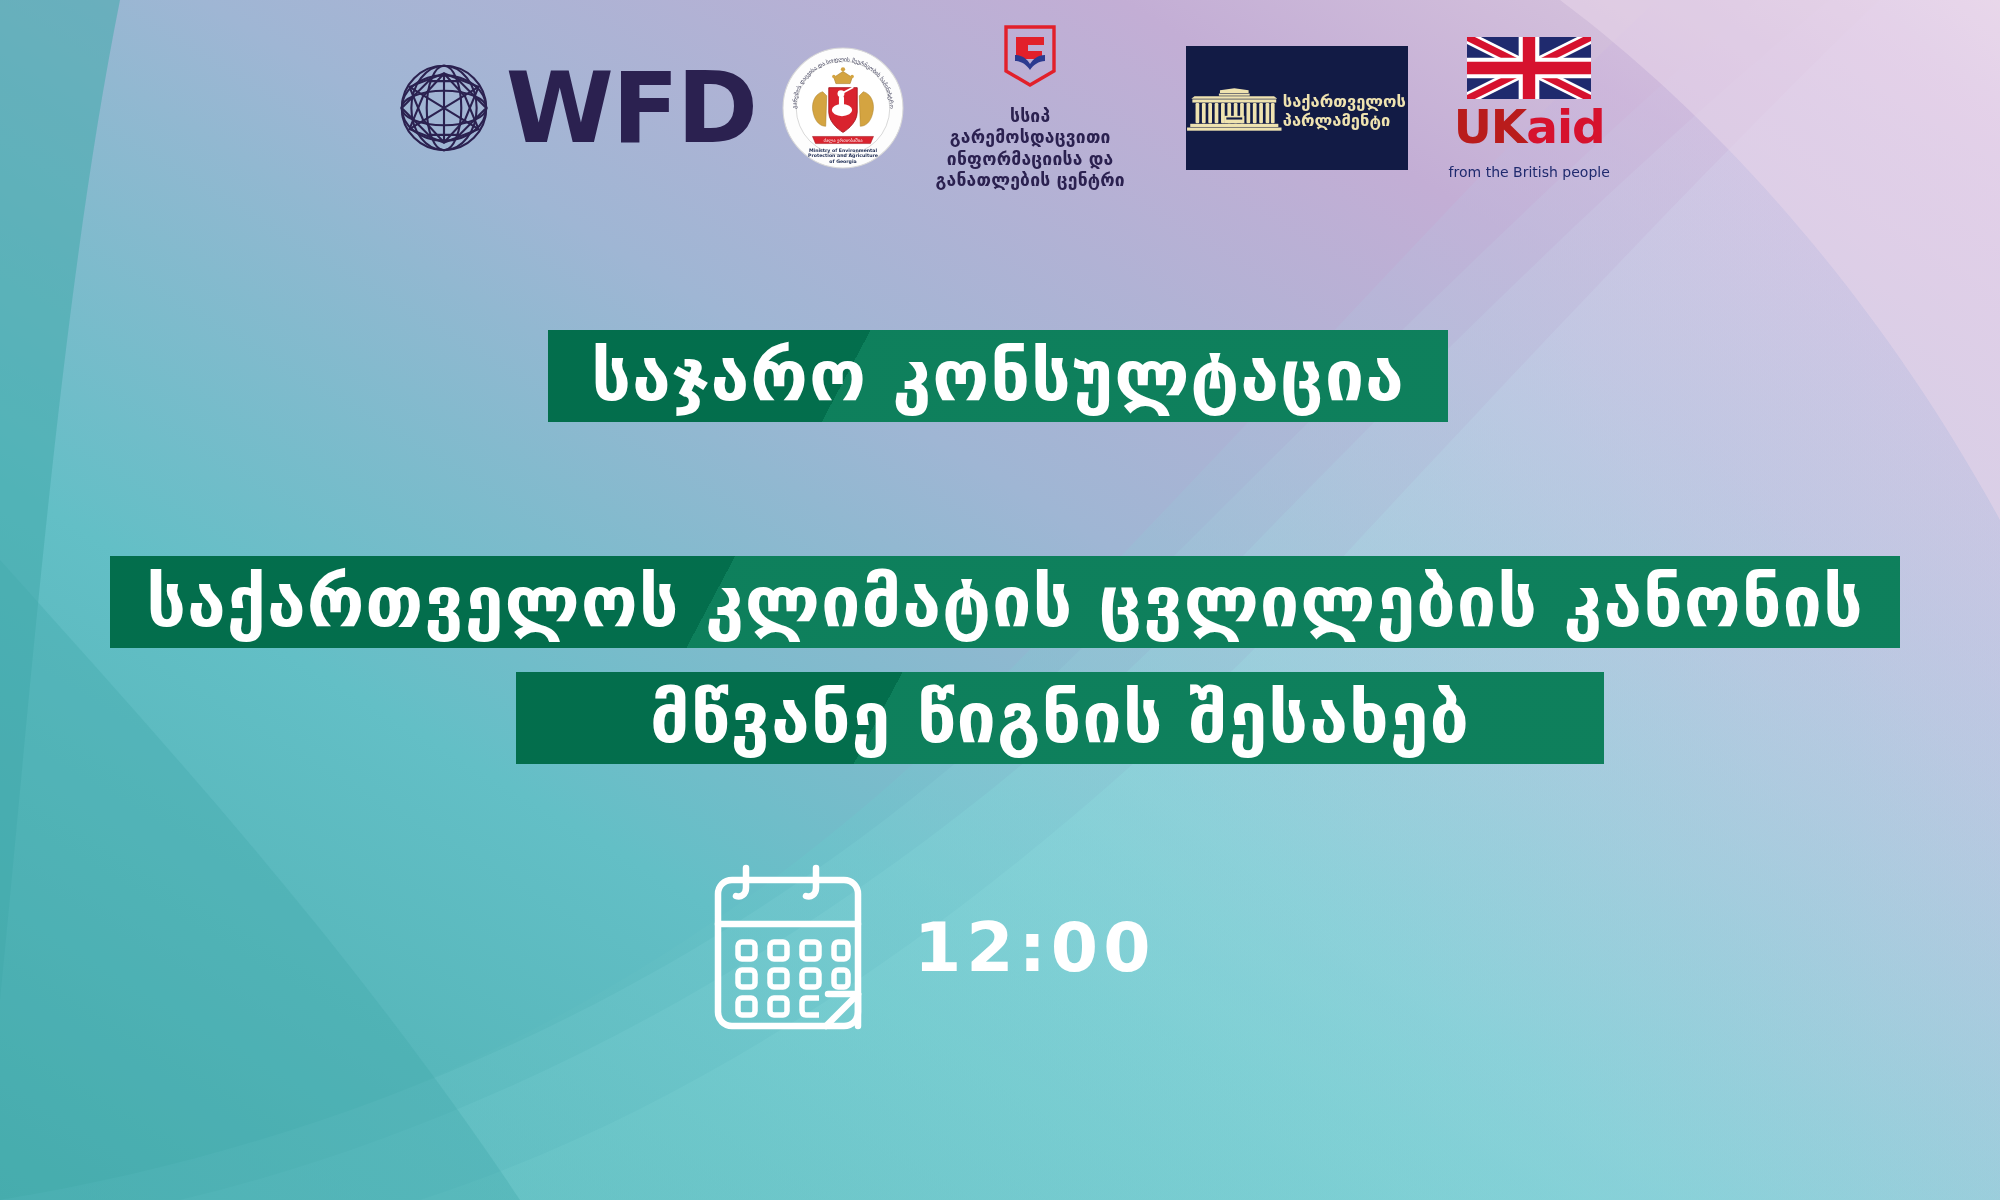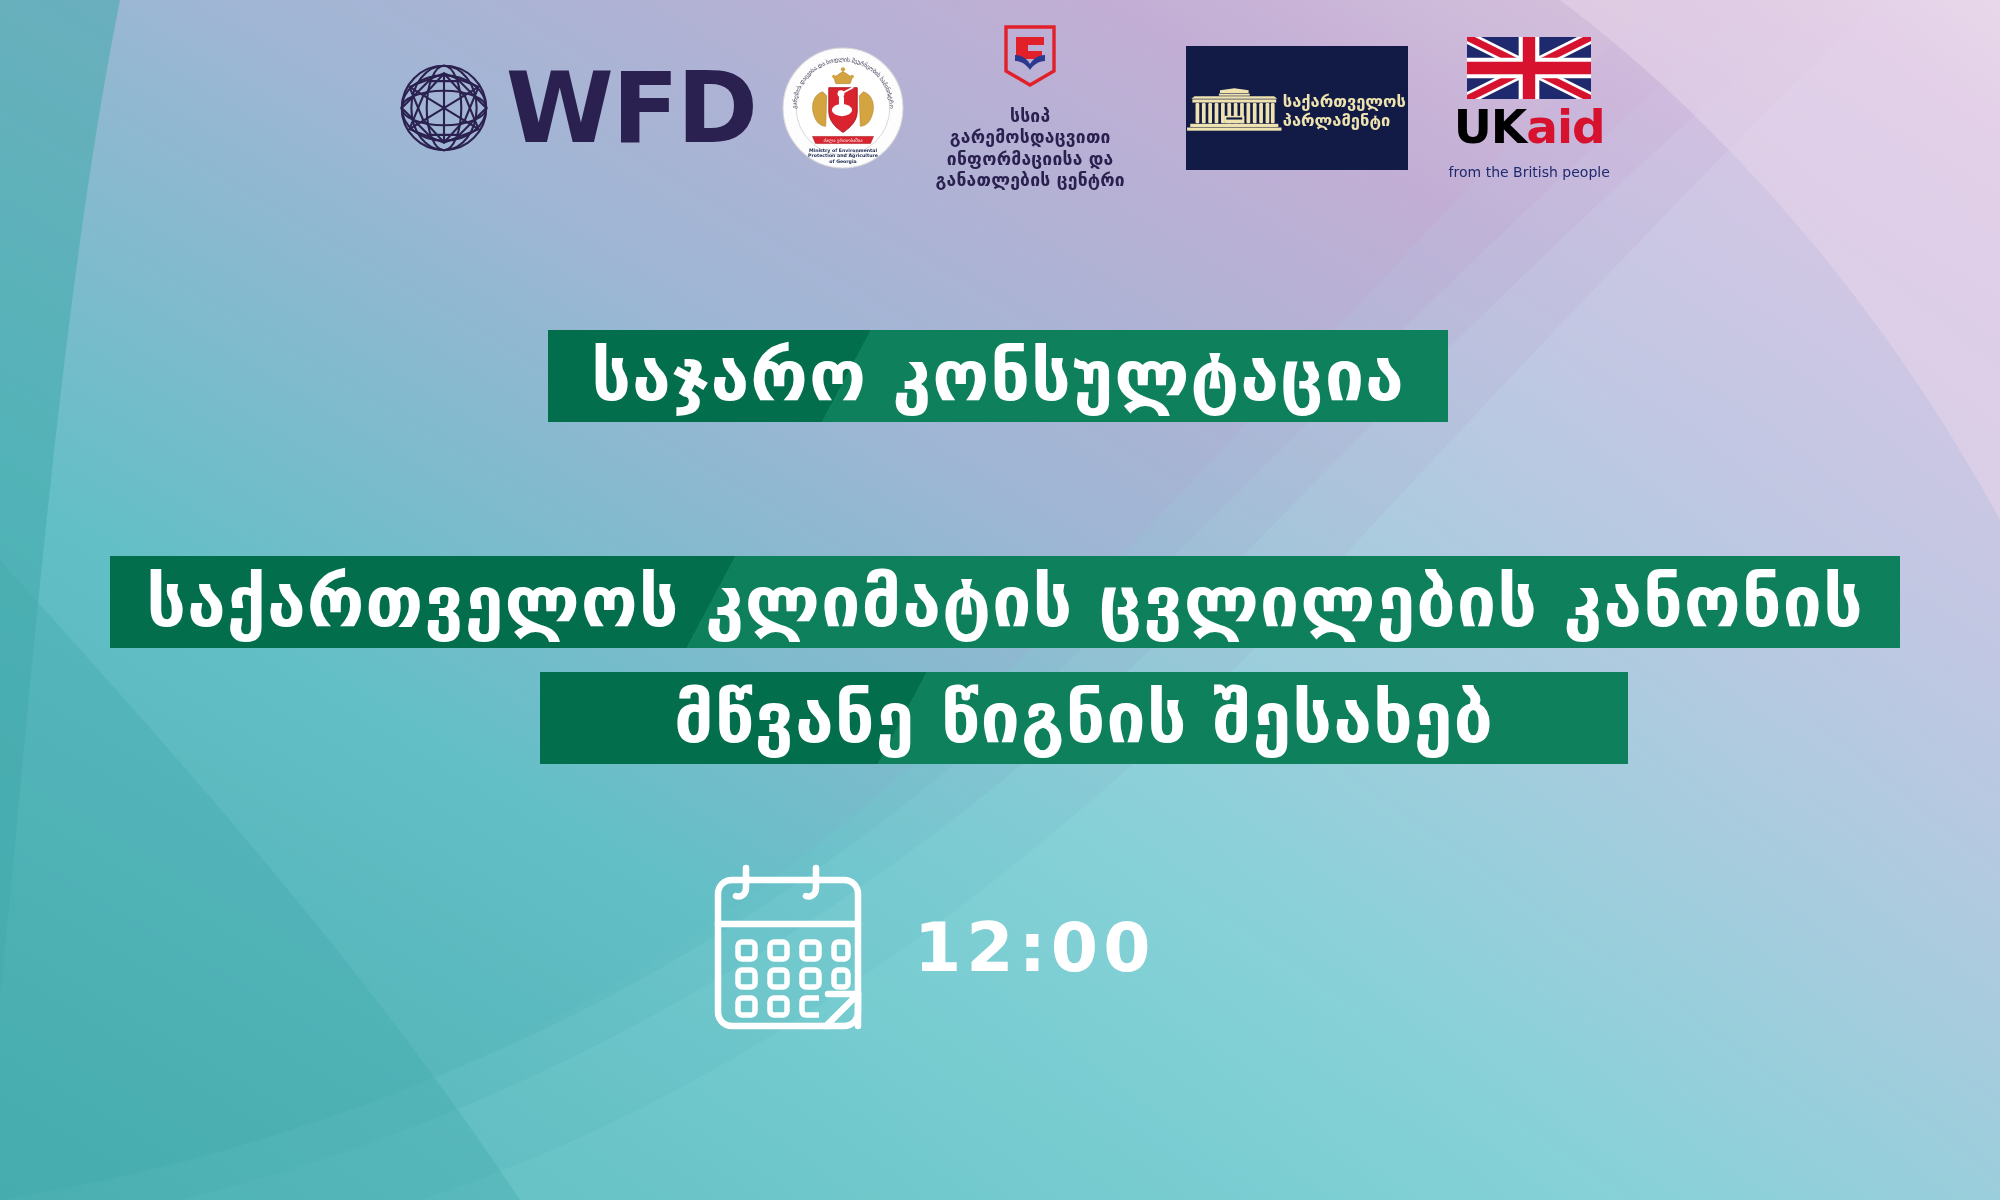--- a/index.html
+++ b/index.html
@@ -49,38 +49,38 @@
     display:flex; flex-direction:row; align-items:center; justify-content:center;
     margin-right:46px; flex:0 0 auto; padding-top:4px;
   }
   .parl-house{ width:182px; height:82px;}
   .parl-text{ color:#efe3b0; font-size:16.5px; font-weight:700; margin-top:2px;}
 
   
   .ukaid{ display:flex; flex-direction:column; align-items:center; width:150px;}
   .ukflag{ width:124px; height:62px; display:block;}
   .ukaid-word{ font-weight:bold; font-size:47px; line-height:1; margin-top:4px; letter-spacing:-1px;}
-  .ukaid-uk{ color:#000000; }
+  .ukaid-uk{ color:#b91c1c; }
   .ukaid-aid{ color:#d6122e; }
   .ukaid-sub{ color:#1f2a6e; font-size:14px; margin-top:14px; white-space:nowrap;}
 
   
   .banner{
     position:absolute;
     background:#037a55;
     color:#ffffff;
     font-weight:bold;
     display:flex; align-items:center; justify-content:center;
     white-space:nowrap;
     line-height:1;
     letter-spacing:1px;
   }
   #banner-title{ left:548px; top:330px; width:900px; height:92px; font-size:70px; }
   #banner-sub1 { left:110px; top:556px; width:1790px; height:92px; font-size:70px; }
-  #banner-sub2 { left:540px; top:672px; width:1088px; height:92px; font-size:70px; }
+  #banner-sub2 { left:516px; top:672px; width:1088px; height:92px; font-size:70px; }
 
   
   .banner::after{
     content:""; position:absolute; inset:0; pointer-events:none;
     background:linear-gradient(118deg, rgba(0,0,0,.10) 0%, rgba(0,0,0,.10) 34%, rgba(255,255,255,.045) 34%, rgba(255,255,255,.045) 100%);
   }
   .banner > span{ position:relative; z-index:2; }
 
   
   .datetime{

